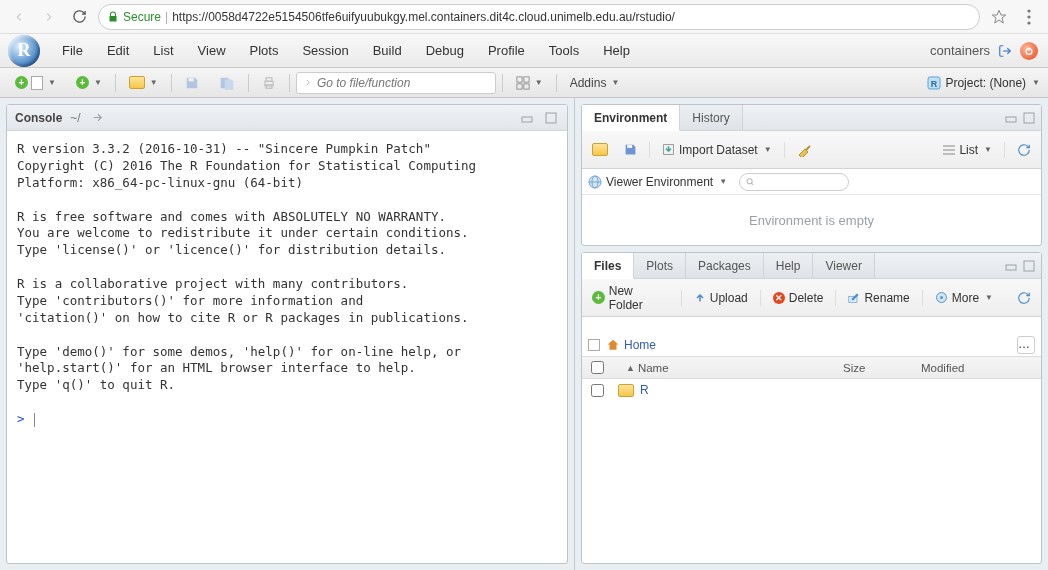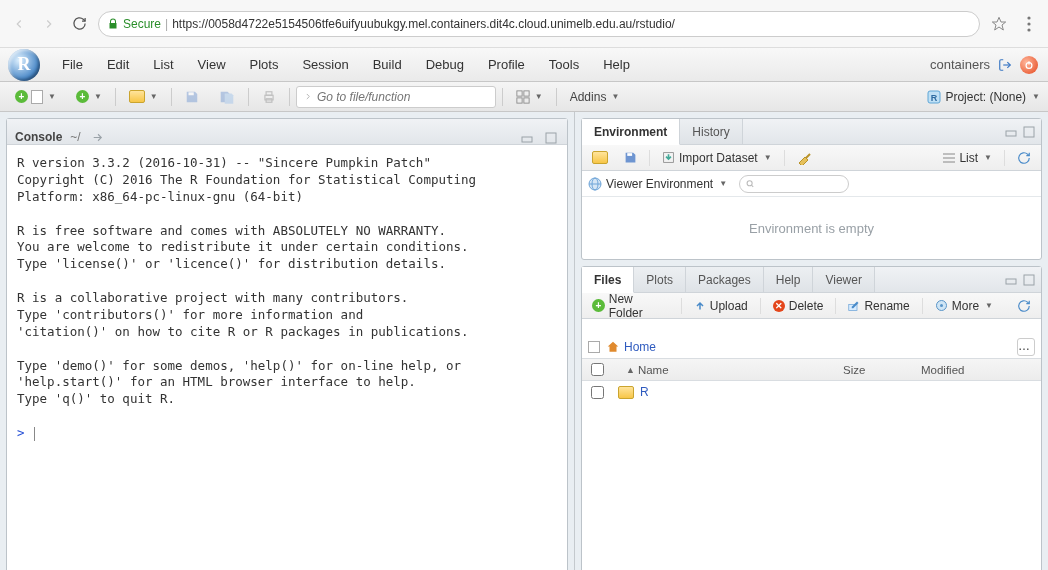--- a/index.html
+++ b/index.html
@@ -1,17 +1,17 @@
 <!DOCTYPE html>
 <html><head>
 <meta charset="utf-8">
 <style>
 * { box-sizing: border-box; margin: 0; padding: 0; }
 body { font-family: "Lucida Grande", "Segoe UI", Arial, sans-serif; font-size: 12px; color: #333; background: #fff; width: 1048px; height: 570px; overflow: hidden; }
-.browser-bar { height: 48px; display: flex; align-items: center; padding: 0 8px; gap: 8px; border-bottom: 1px solid #ddd; background: #f7f7f7; }
+.browser-bar { height: 34px; display: flex; align-items: center; padding: 0 8px; gap: 8px; border-bottom: 1px solid #ddd; background: #f7f7f7; }
 .browser-btn { width: 22px; height: 22px; display: flex; align-items: center; justify-content: center; color: #777; border-radius: 3px; }
 .browser-btn.disabled { color: #ccc; }
 .url-wrap { flex: 1; height: 26px; border: 1px solid #ccc; border-radius: 14px; display: flex; align-items: center; padding: 0 8px; background: #fff; font-size: 12px; gap: 4px; }
 .lock { color: #2a8e2a; }
 .secure { color: #2a8e2a; }
 .url { color: #333; overflow: hidden; white-space: nowrap; }
 .url .path { color: #333; }
 .app { height: calc(570px - 34px); display: flex; flex-direction: column; background: #e9eef2; }
 .top-menu { height: 34px; background: linear-gradient(#f8f8f8,#eaeaea); display: flex; align-items: center; padding: 0 10px 0 6px; gap: 4px; border-bottom: 1px solid #c7c7c7; }
 .r-logo { width: 32px; height: 32px; border-radius: 50%; background: radial-gradient(circle at 35% 35%, #dff1ff, #4a88c7 65%, #1b4a85); margin: 0 8px 0 2px; display: flex; align-items: center; justify-content: center; color: #fff; font-weight: bold; font-size: 18px; font-family: Georgia, serif; box-shadow: inset -2px -2px 3px rgba(0,0,0,0.3), inset 2px 2px 3px rgba(255,255,255,0.6); }
@@ -23,36 +23,36 @@
 .tb-btn { height: 22px; padding: 0 6px; display: flex; align-items: center; gap: 3px; border: 1px solid transparent; border-radius: 3px; color: #444; cursor: pointer; }
 .tb-sep { width: 1px; height: 18px; background: #ccc; }
 .goto { flex: 0 0 200px; height: 22px; border: 1px solid #ccc; border-radius: 3px; background: #fff; display: flex; align-items: center; padding: 0 6px; color: #999; gap: 4px; }
 .goto input { border: none; outline: none; font-size: 12px; color: #999; width: 100%; font-style: italic; }
 .toolbar-spacer { flex: 1; }
 .proj { display: flex; align-items: center; gap: 4px; color: #333; }
 .panes { flex: 1; display: flex; }
 .left-col { flex: 0 0 575px; border-right: 1px solid #c4c9cd; display: flex; flex-direction: column; padding: 6px; gap: 0; }
 .right-col { flex: 1; display: flex; flex-direction: column; padding: 6px; gap: 6px; }
 .pane { background: #fff; border: 1px solid #bcc3c9; border-radius: 3px; display: flex; flex-direction: column; }
-.pane-header { height: 26px; background: linear-gradient(#f0f2f5,#e2e6ea); border-bottom: 1px solid #cfd4d9; display: flex; align-items: flex-end; padding: 0 8px; font-size: 12px; gap: 8px; }
+.pane-header { height: 26px; background: linear-gradient(#f0f2f5,#e2e6ea); border-bottom: 1px solid #cfd4d9; display: flex; align-items: center; padding: 0 8px; font-size: 12px; gap: 8px; }
 .pane-header .title { font-weight: bold; color: #444; }
 .pane-header .sub { color: #777; }
 .pane-header .spring { flex: 1; }
 .pane-header .hicon { color: #8a8a8a; cursor: pointer; padding: 0 2px; }
 .console-body { flex: 1; padding: 10px; font-family: "DejaVu Sans Mono", "Menlo", "Consolas", monospace; font-size: 12.5px; line-height: 1.35; white-space: pre-wrap; color: #333; overflow: auto; }
 .prompt { color: #2952d6; }
 .cursor { display: inline-block; width: 1px; height: 14px; background: #888; vertical-align: middle; margin-left: 2px; }
 .right-pane-1 { flex: 0 0 142px; }
 .right-pane-2 { flex: 1; }
 .tabrow { display: flex; height: 26px; background: linear-gradient(#f0f2f5,#e2e6ea); border-bottom: 1px solid #cfd4d9; align-items: stretch; }
 .tab { padding: 8px 12px; display: flex; align-items: center; font-size: 12px; color: #555; border-right: 1px solid #cfd4d9; cursor: pointer; background: linear-gradient(#eceff2,#dfe3e7); }
 .tab.active { background: #fff; border-bottom: 1px solid #fff; margin-bottom: -1px; font-weight: bold; color: #333; }
 .tabrow .spring { flex: 1; }
 .win-icons { display: flex; align-items: center; gap: 6px; padding-right: 6px; color: #888; }
-.subtool { height: 26px; background: linear-gradient(#f8f8f8,#eeeeee); border-bottom: 1px solid #cfd4d9; display: flex; align-items: center; padding: 0 6px; gap: 8px; font-size: 12px; color: #333; }
+.subtool { height: 38px; background: linear-gradient(#f8f8f8,#eeeeee); border-bottom: 1px solid #cfd4d9; display: flex; align-items: center; padding: 0 6px; gap: 8px; font-size: 12px; color: #333; }
 .subtool .btn { display: flex; align-items: center; gap: 4px; cursor: pointer; padding: 2px 4px; }
 .subtool .spring { flex: 1; }
 .scope-row { height: 26px; display: flex; align-items: center; padding: 0 6px; gap: 6px; border-bottom: 1px solid #e4e8eb; }
 .scope-row .scope { display: flex; align-items: center; gap: 4px; cursor: pointer; }
 .search-env { flex: 0 0 110px; height: 18px; border: 1px solid #ccc; border-radius: 9px; padding: 0 6px; display: flex; align-items: center; color: #aaa; gap: 4px; }
 .search-env input { border: none; outline: none; width: 100%; font-size: 11px; }
 .env-empty { flex: 1; display: flex; align-items: center; justify-content: center; color: #99a0a6; font-size: 13px; }
 .files-toolbar2 { height: 24px; border-bottom: 1px solid #d9dde1; display: flex; align-items: center; padding: 0 6px; gap: 6px; font-size: 12px; margin-top: 16px; }
 .breadcrumb { display: flex; align-items: center; gap: 4px; color: #2f5bbf; cursor: pointer; }
 .files-head { height: 22px; background: linear-gradient(#f5f5f5,#ececec); border-bottom: 1px solid #d9dde1; display: flex; align-items: center; font-size: 11.5px; color: #555; }

